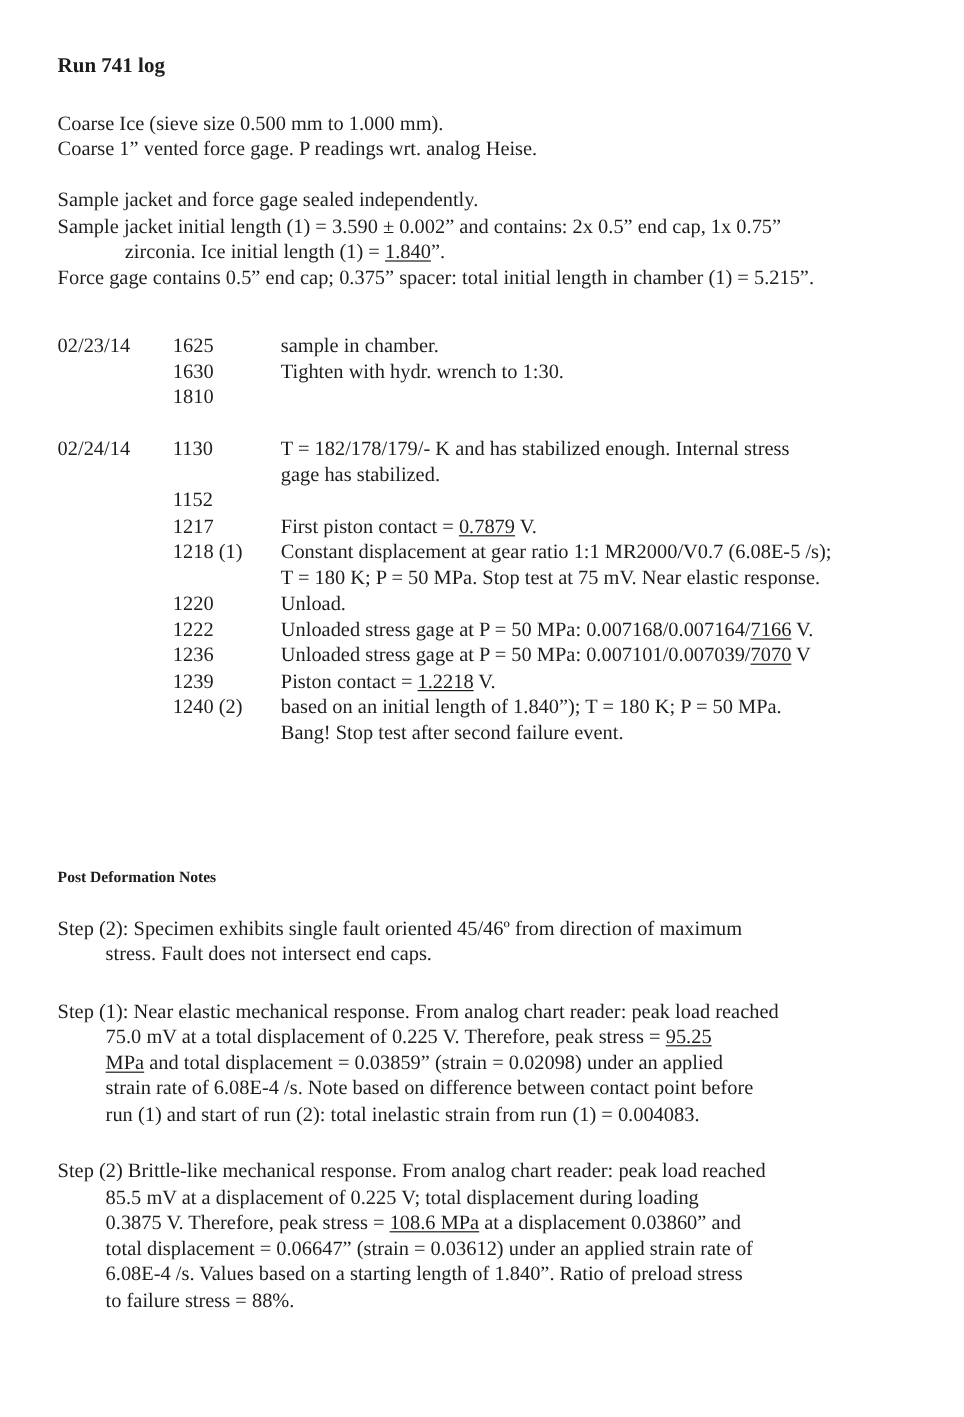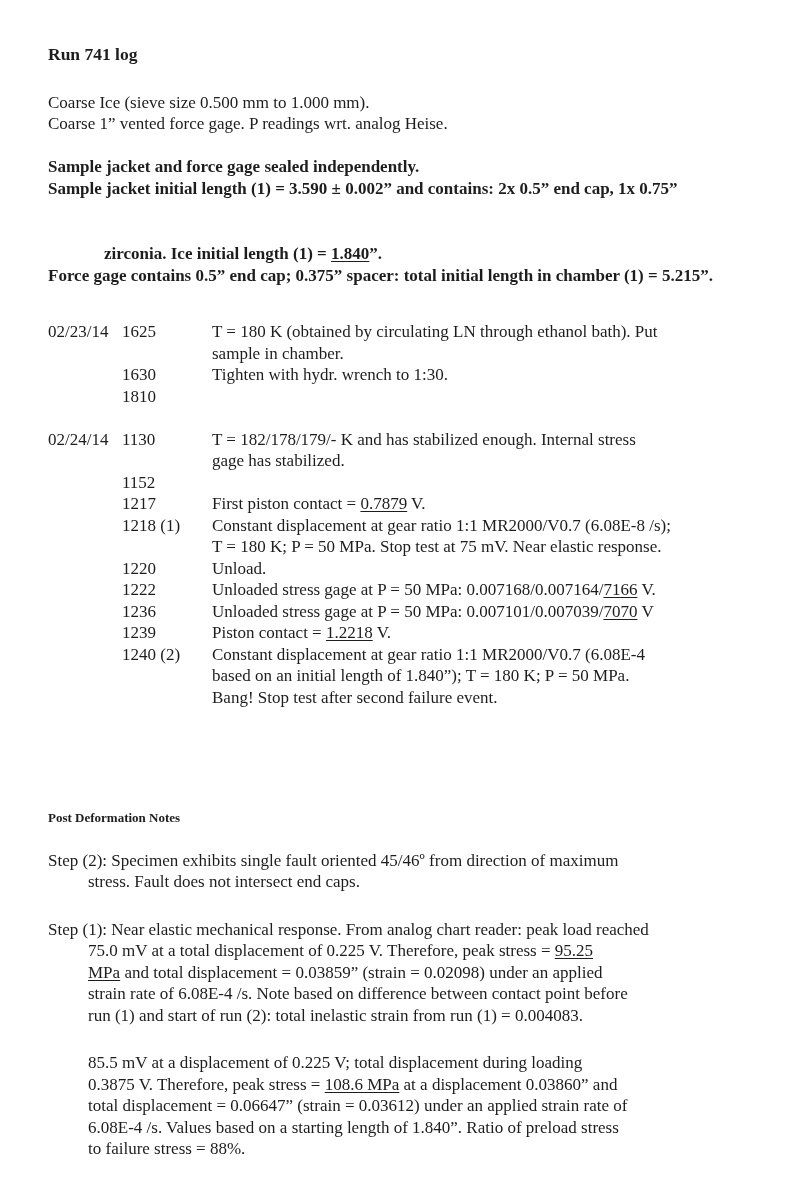--- a/index.html
+++ b/index.html
@@ -24,27 +24,27 @@
   }
   .line { white-space: nowrap; }
   .u { text-decoration: underline; text-underline-offset: 2px; }
 
   .title {
     font-size: 17.5px;
     font-weight: bold;
     white-space: nowrap;
   }
   .intro { margin-top: 26px; }
-  .intro-group + .intro-group { margin-top: 21.5px; font-weight: bold; }
+  .intro-group + .intro-group { margin-top: 21.5px; }
 
   .log { margin-top: 35px; }
   .log-day + .log-day { margin-top: 21.5px; }
   .log-entry { display: flex; align-items: flex-start; }
   .col-date { width: 74px; flex: 0 0 74px; white-space: nowrap; }
-  .col-time { width: 90px; flex: 0 0 90px; white-space: nowrap; }
+  .col-time { width: 90px; flex: 0 0 90px; white-space: nowrap; margin-left: 22px; }
   .col-text { flex: 1 1 auto; min-width: 0; }
 
   .post-heading {
     margin-top: 99px;
     font-size: 13px;
     font-weight: bold;
     white-space: nowrap;
   }
   .steps { margin-top: 21px; }
   .step + .step { margin-top: 26px; }
@@ -57,32 +57,31 @@
   <div class="title line">Run 741 log</div>
 
   <div class="intro" id="intro">
       <div class="intro-group">
         <div class="line">Coarse Ice (sieve size 0.500 mm to 1.000 mm).</div>
         <div class="line">Coarse 1” vented force gage. P readings wrt. analog Heise.</div>
       </div>
       <div class="intro-group">
         <div class="line">Sample jacket and force gage sealed independently.</div>
         <div class="line">Sample jacket initial length (1) = 3.590 ± 0.002” and contains: 2x 0.5” end cap, 1x 0.75”</div>
-        <div class="line" style="padding-left: 56px; margin-top: 44px;">zirconia. Ice initial length (1) = <span class="u">1.840</span>”.</div>
+        <div class="line" style="padding-left: 56px;">zirconia. Ice initial length (1) = <span class="u">1.840</span>”.</div>
         <div class="line">Force gage contains 0.5” end cap; 0.375” spacer: total initial length in chamber (1) = 5.215”.</div>
       </div>
     </div>
 
   <div class="log" id="log">
       <div class="log-day">
         <div class="log-entry">
           <div class="col-date line">02/23/14</div>
           <div class="col-time line">1625</div>
           <div class="col-text">
-            <div class="line">T = 180 K (obtained by circulating LN through ethanol bath). Put</div>
             <div class="line">sample in chamber.</div>
           </div>
         </div>
         <div class="log-entry">
           <div class="col-date line"></div>
           <div class="col-time line">1630</div>
           <div class="col-text">
             <div class="line">Tighten with hydr. wrench to 1:30.</div>
           </div>
         </div>
@@ -108,21 +107,21 @@
           <div class="col-date line"></div>
           <div class="col-time line">1217</div>
           <div class="col-text">
             <div class="line">First piston contact = <span class="u">0.7879</span> V.</div>
           </div>
         </div>
         <div class="log-entry">
           <div class="col-date line"></div>
           <div class="col-time line">1218 (1)</div>
           <div class="col-text">
-            <div class="line">Constant displacement at gear ratio 1:1 MR2000/V0.7 (6.08E-8 /s);</div>
+            <div class="line">Constant displacement at gear ratio 1:1 MR2000/V0.7 (6.08E-5 /s);</div>
             <div class="line">T = 180 K; P = 50 MPa. Stop test at 75 mV. Near elastic response.</div>
           </div>
         </div>
         <div class="log-entry">
           <div class="col-date line"></div>
           <div class="col-time line">1220</div>
           <div class="col-text">
             <div class="line">Unload.</div>
           </div>
         </div>
@@ -144,21 +143,20 @@
           <div class="col-date line"></div>
           <div class="col-time line">1239</div>
           <div class="col-text">
             <div class="line">Piston contact = <span class="u">1.2218</span> V.</div>
           </div>
         </div>
         <div class="log-entry">
           <div class="col-date line"></div>
           <div class="col-time line">1240 (2)</div>
           <div class="col-text">
-            <div class="line">Constant displacement at gear ratio 1:1 MR2000/V0.7 (6.08E-4</div>
             <div class="line">based on an initial length of 1.840”); T = 180 K; P = 50 MPa.</div>
             <div class="line">Bang! Stop test after second failure event.</div>
           </div>
         </div>
       </div>
     </div>
 
   <div class="post-heading line">Post Deformation Notes</div>
 
   <div class="steps" id="steps">
@@ -167,20 +165,21 @@
         <div class="line cont">stress. Fault does not intersect end caps.</div>
       </div>
       <div class="step">
         <div class="line"><span>Step (1): </span>Near elastic mechanical response. From analog chart reader: peak load reached</div>
         <div class="line cont">75.0 mV at a total displacement of 0.225 V. Therefore, peak stress = <span class="u">95.25</span></div>
         <div class="line cont"><span class="u">MPa</span> and total displacement = 0.03859” (strain = 0.02098) under an applied</div>
         <div class="line cont">strain rate of 6.08E-4 /s. Note based on difference between contact point before</div>
         <div class="line cont">run (1) and start of run (2): total inelastic strain from run (1) = 0.004083.</div>
       </div>
       <div class="step">
+        <div class="line"><span>Step (2) </span>Brittle-like mechanical response. From analog chart reader: peak load reached</div>
         <div class="line cont">85.5 mV at a displacement of 0.225 V; total displacement during loading</div>
         <div class="line cont">0.3875 V. Therefore, peak stress = <span class="u">108.6 MPa</span> at a displacement 0.03860” and</div>
         <div class="line cont">total displacement = 0.06647” (strain = 0.03612) under an applied strain rate of</div>
         <div class="line cont">6.08E-4 /s. Values based on a starting length of 1.840”. Ratio of preload stress</div>
         <div class="line cont">to failure stress = 88%.</div>
       </div>
     </div>
 </div>
 
 </body></html>

